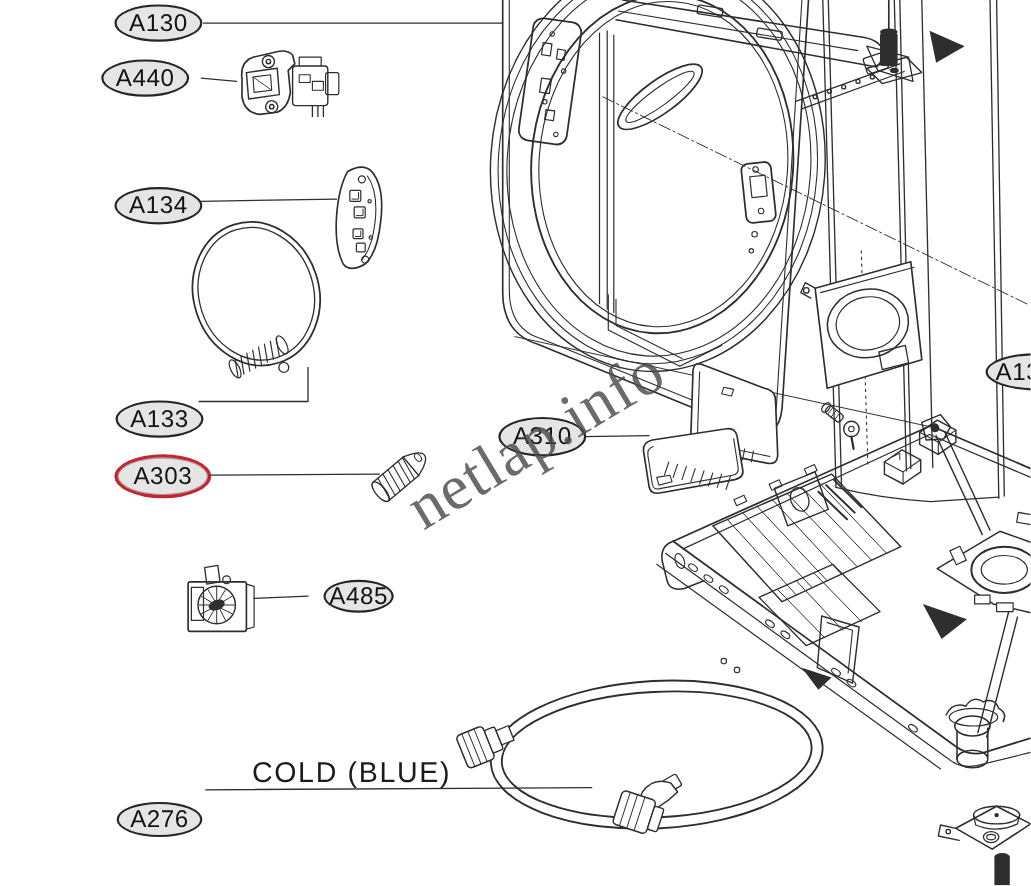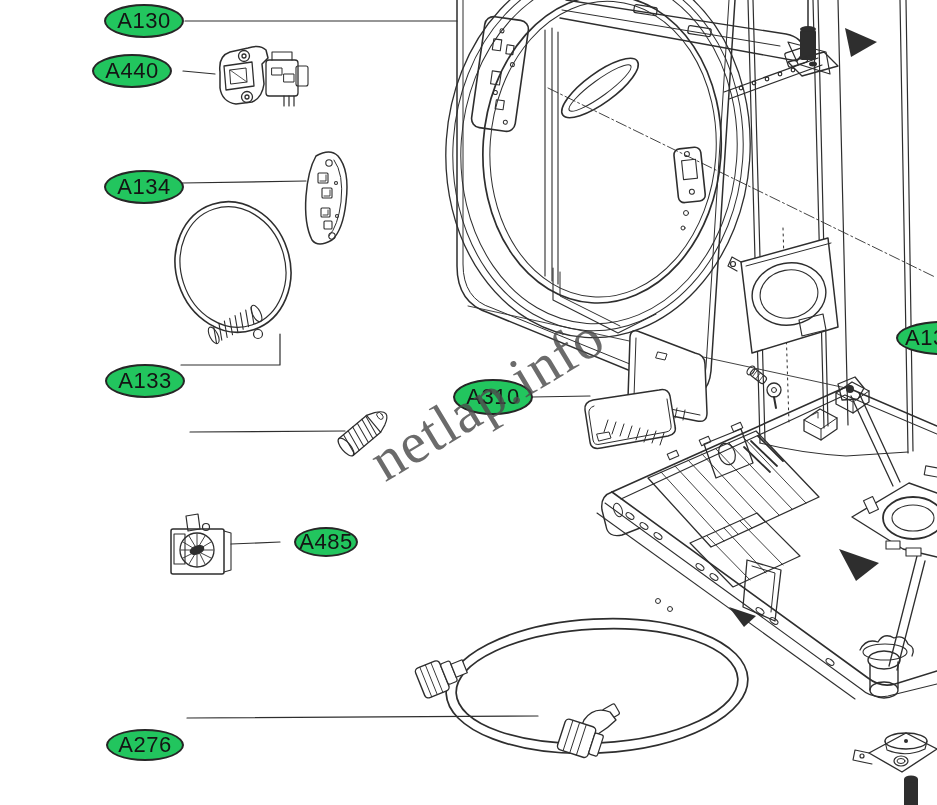--- a/index.html
+++ b/index.html
@@ -2,21 +2,21 @@
 <html><head>
 <meta charset="utf-8">
 <style>
   html,body{margin:0;padding:0;background:#fff;}
   .stage{
     position:relative;width:937px;height:805px;background:#fff;
     overflow:hidden;font-family:"Liberation Sans",sans-serif;
   }
   .stage svg{position:absolute;left:0;top:0;}
   .callout{
-    position:absolute;box-sizing:border-box;background:#22c55e;
+    position:absolute;box-sizing:border-box;background:#e5e5e5;
     border:2px solid #262626;border-radius:50%;
     display:flex;align-items:center;justify-content:center;
     font-size:22px;color:#141414;letter-spacing:.5px;cursor:pointer;
     z-index:3;
   }
   .callout.highlighted{
     border:3.5px solid #c1272d;
     box-shadow:inset 0 0 0 1px rgba(60,20,20,.35);
   }
   .callout.partial{justify-content:flex-start;padding-left:7px;}
@@ -313,29 +313,33 @@
 </div>
 <div class="callout" style="left:92px;top:54px;width:80px;height:34px">
   <span>A440</span>
 </div>
 <div class="callout" style="left:104px;top:170px;width:80px;height:34px">
   <span>A134</span>
 </div>
 <div class="callout" style="left:105px;top:364px;width:80px;height:34px">
   <span>A133</span>
 </div>
+<div class="callout highlighted" style="left:104px;top:413px;width:88px;height:40px">
+  <span>A303</span>
+</div>
 <div class="callout" style="left:294px;top:527px;width:64px;height:30px">
   <span>A485</span>
 </div>
 <div class="callout" style="left:453px;top:379px;width:80px;height:36px">
   <span>A310</span>
 </div>
 <div class="callout" style="left:106px;top:729px;width:78px;height:32px">
   <span>A276</span>
 </div>
 <div class="callout partial" style="left:896px;top:321px;width:92px;height:34px">
   <span>A13</span>
 </div>
 
+<div class="cold-label">COLD (BLUE)</div>
 
 <div class="watermark">netlap.info</div>
 
 </div>
 
 </body></html>

